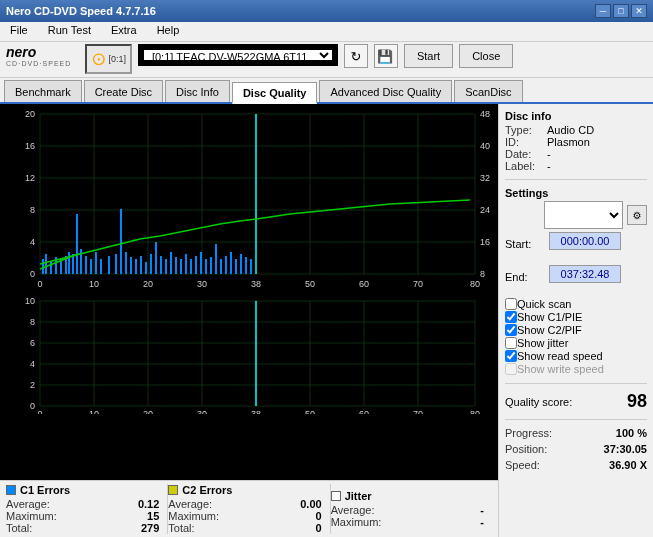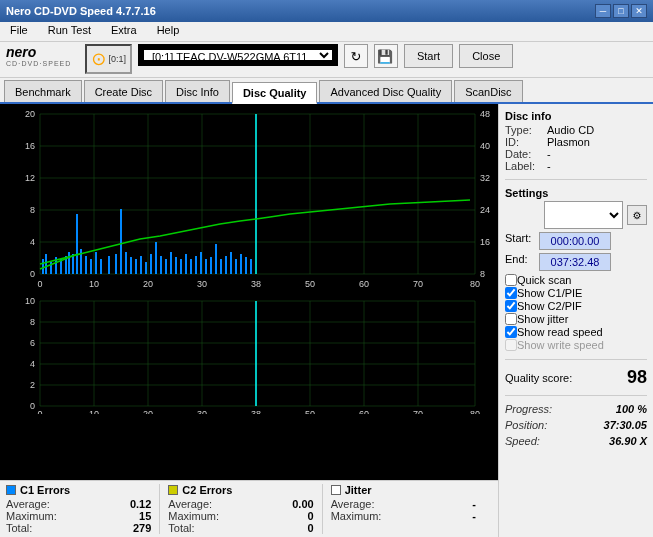--- a/index.html
+++ b/index.html
@@ -140,21 +140,21 @@
       display: flex;
       padding: 3px 6px;
       gap: 0;
     }
     .stat-group {
       flex: 1;
       display: flex;
       flex-direction: column;
       border-right: 1px solid #ccc;
       padding-right: 8px;
-      margin-right: 8px;
+      justify-content: center;
     }
     .stat-group:last-child { border-right: none; }
     .stat-header { display: flex; align-items: center; gap: 4px; margin-bottom: 2px; }
     .stat-color-box { width: 10px; height: 10px; border: 1px solid #666; }
     .stat-label { font-weight: bold; font-size: 11px; }
     .stat-row { display: flex; justify-content: space-between; font-size: 11px; }
     .stat-name { color: #333; }
     .stat-value { font-weight: bold; min-width: 40px; text-align: right; }
     
     
@@ -192,21 +192,21 @@
     }
     .settings-icon-btn {
       border: 1px solid #999;
       background: #e8e8e8;
       width: 20px; height: 20px;
       cursor: pointer;
       display: flex; align-items: center; justify-content: center;
       font-size: 10px;
     }
     
-    .time-row { display: flex; align-items: flex-start; gap: 2px; margin-bottom: 3px; font-size: 11px; }
+    .time-row { display: flex; align-items: flex-end; gap: 12px; margin-bottom: 15px; font-size: 11px; }
     .time-label { width: 32px; }
     .time-input {
       border: 1px solid #999;
       background: #c8d8f8;
       height: 18px;
       font-size: 11px;
       padding: 0 2px;
       width: 72px;
       color: #00008b;
       text-align: center;
@@ -221,21 +221,21 @@
       padding: 3px 10px;
       font-size: 11px;
       cursor: pointer;
       align-self: flex-end;
       margin-top: 2px;
     }
     
     .quality-row { display: flex; align-items: center; justify-content: space-between; font-size: 11px; }
     .quality-score { font-size: 18px; font-weight: bold; color: #000; }
     
-    .progress-row { display: flex; justify-content: space-between; font-size: 11px; font-style: italic; }
+    .progress-row { display: flex; justify-content: space-between; font-size: 11px; }
     .progress-key { color: #333; }
     .progress-val { font-weight: bold; }
   </style>
 </head>
 <body>
 
 <div class="title-bar">
   <span class="title-bar-title">Nero CD-DVD Speed 4.7.7.16</span>
   <div class="title-bar-controls">
     <button class="title-bar-btn">─</button>

